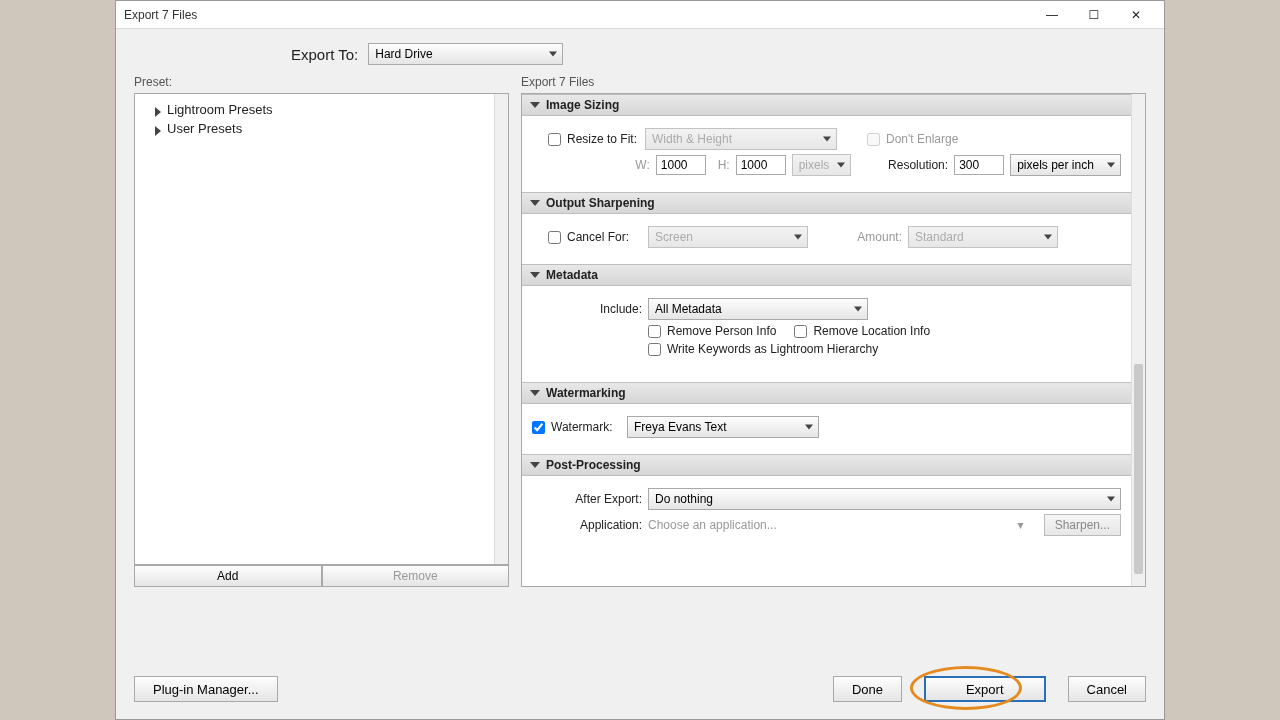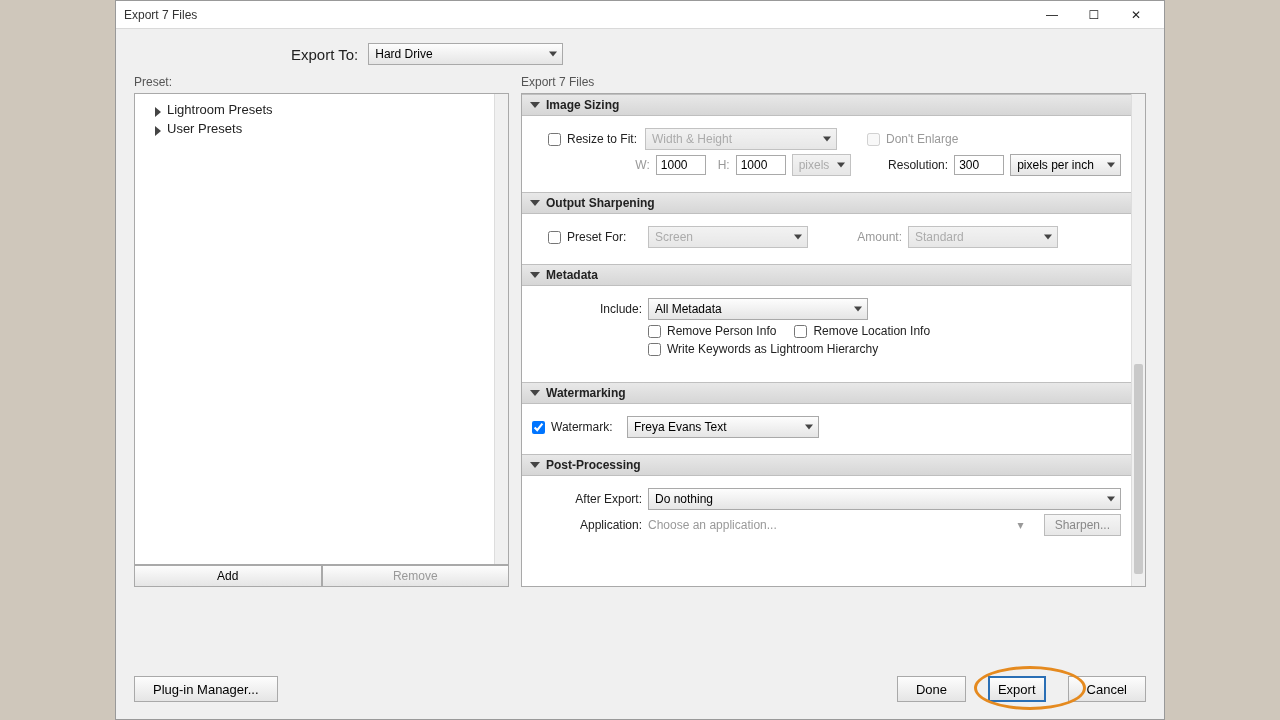--- a/index.html
+++ b/index.html
@@ -46,21 +46,21 @@
 .num { width:50px; text-align:right; }
 .dim { color:#999; }
 .disabled-sel { background:linear-gradient(#eee,#ddd); color:#888; }
 
 .footer { position:absolute; left:0; right:0; bottom:0; height:60px; display:flex; align-items:center; padding: 0 18px; }
 .footer button { height:26px; padding:0 18px; font-size:13px; border:1px solid #a9a9a9; background:linear-gradient(#fdfdfd,#e5e5e5); cursor:pointer; }
 .footer .spacer { flex:1; }
 .footer .rbtns { display:flex; gap:22px; align-items:center; }
 .export-wrap { position:relative; }
 .export-wrap .ring { position:absolute; left:-14px; top:-10px; width:112px; height:44px; border:3px solid #e58a1f; border-radius:50%; pointer-events:none; }
-.export-wrap button { border:2px solid #2a6fb5; padding:0 8px; }
+.export-wrap button { border:2px solid #2a6fb5; padding:0 40px; }
 </style>
 </head>
 <body>
 
 <div class="window">
 
   <div class="titlebar">
     <div class="title">Export 7 Files</div>
     <div class="ctrls">
       <div class="ctrl">
@@ -138,21 +138,21 @@
             </div>
           </div>
 
           <div class="section-head">
               <span class="tri-down"></span>
               <span>Output Sharpening</span>
             </div>
           <div class="section-body">
             <div class="row" style="margin-left:16px;">
               <input type="checkbox" style="">
-              <span class="lab" style="width:75px;text-align:left;">Preset For:</span>
+              <span class="lab" style="width:75px;text-align:left;">Cancel For:</span>
               <span class="sel-wrap" style="width:160px;border-radius:11px;"><select class="disabled-sel" disabled=""><option>Screen</option></select></span>
               <span style="width:26px;"></span>
               <span class="lab dim" style="width:56px;">Amount:</span>
               <span class="sel-wrap" style="width:150px;"><select class="disabled-sel" disabled=""><option>Standard</option></select></span>
             </div>
           </div>
 
           <div class="section-head">
               <span class="tri-down"></span>
               <span>Metadata</span>

